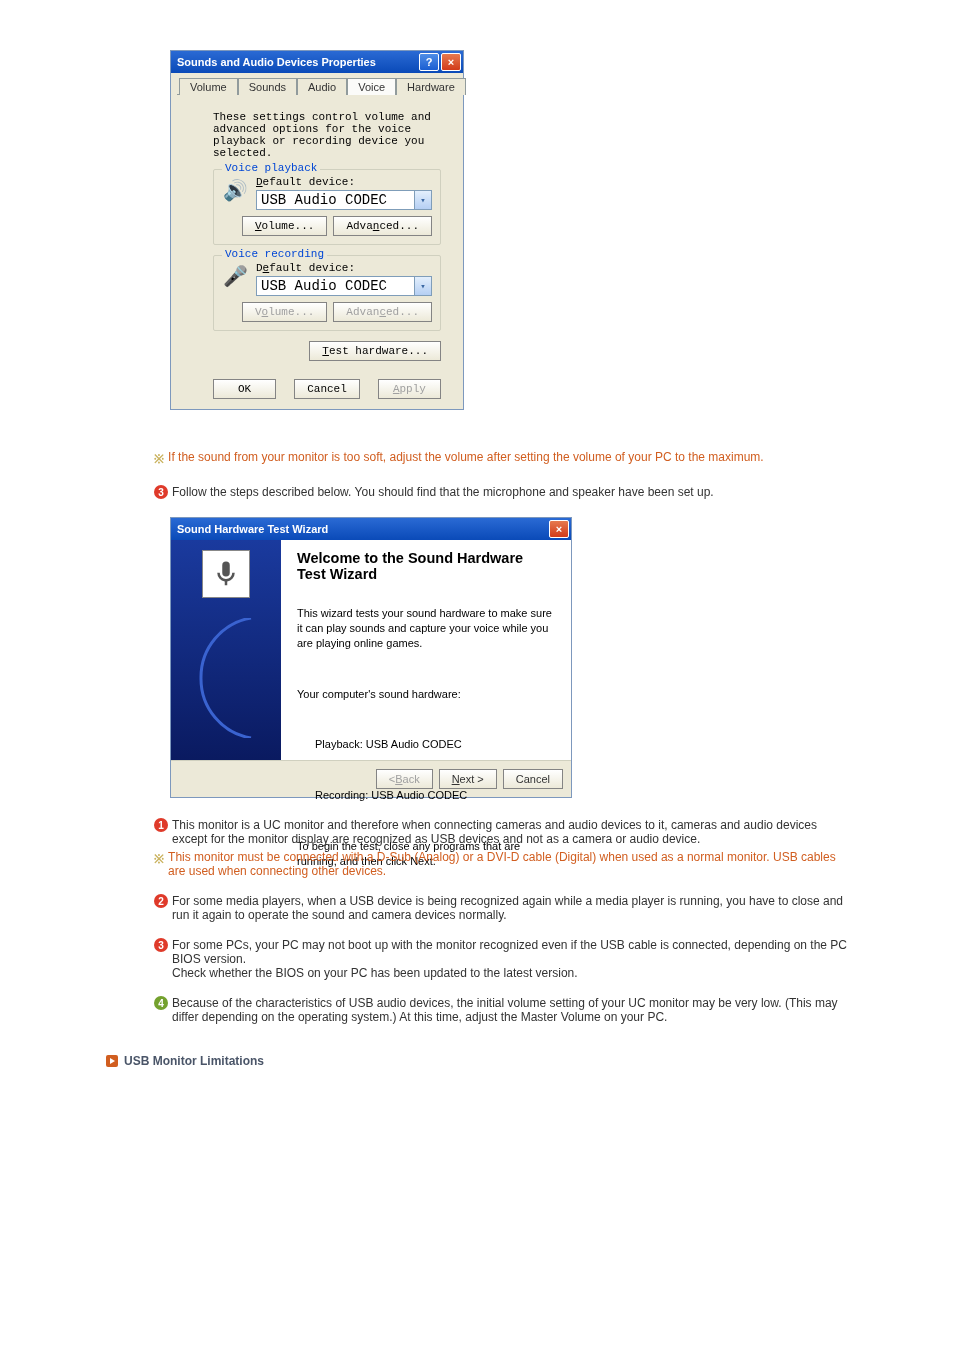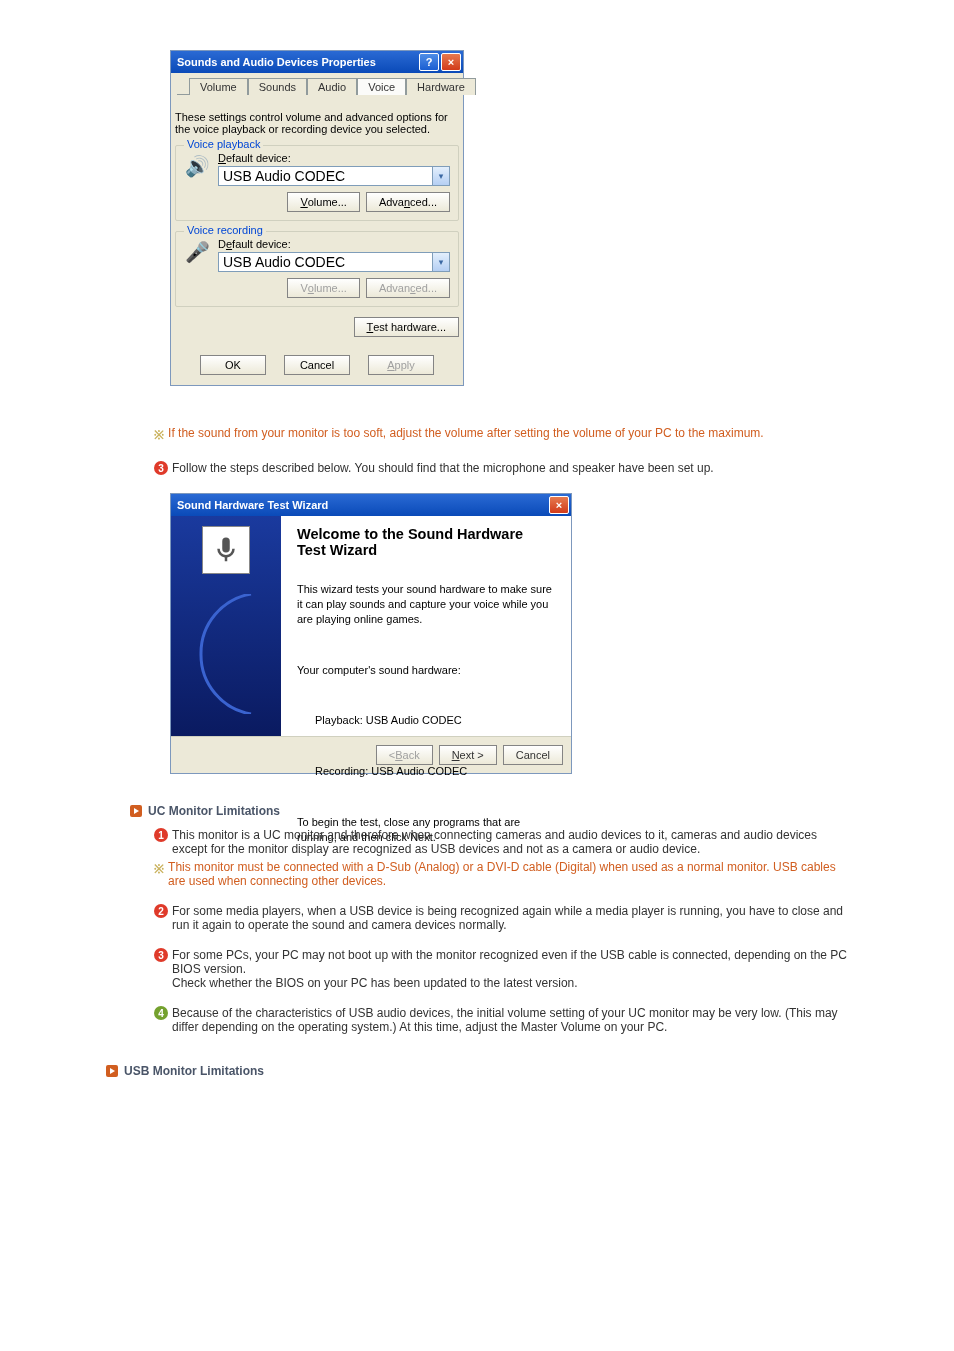--- a/index.html
+++ b/index.html
@@ -38,22 +38,22 @@
     height: 16px;
     border: 1px solid #fff;
     background: linear-gradient(#4f8de6,#1a5ed2);
     color:#fff;
     margin-left:2px;
     display:flex; align-items:center; justify-content:center;
     font-weight:bold; font-size:11px;
     border-radius:2px;
   }
   .tbtn.close { background: linear-gradient(#e67a4f,#d23b1a); }
-  .dlgbody { padding: 6px 4px 10px; font-family: Liberation Sans, sans-serif; font-size:11px; color:#000;}
-  .tabs { display:flex; padding: 4px 18px 0; }
+  .dlgbody { padding: 6px 22px 10px; font-family: Liberation Mono, monospace; font-size:11px; color:#000;margin-left:20px;}
+  .tabs { display:flex; padding: 4px 8px 0; }
   .tab {
     border:1px solid #919b9c;
     padding:2px 10px;
     font-size:11px;
     background:#ece9d8;
     border-bottom:none;
     position:relative;
     top:1px;
   }
   .tab.sel { background:#fbfbf9; z-index:2; }
@@ -229,29 +229,20 @@
         <div class="wizp">To begin the test, close any programs that are running, and then click Next.</div>
       </div>
     </div>
     <div class="wizbtns">
       <div class="winbtn dis">&lt; <span class="u">B</span>ack</div>
       <div class="winbtn"><span class="u">N</span>ext &gt;</div>
       <div class="winbtn">Cancel</div>
     </div>
   </div>
 
-  <div class="sechdr">
-    <span class="arrow">
-      <svg width="12" height="12">
-          <rect x="0" y="0" width="12" height="12" rx="2" fill="#d15e20"></rect>
-          <path d="M4 3 L9 6 L4 9 Z" fill="#fff"></path>
-        </svg>
-    </span>
-    <span>UC Monitor Limitations</span>
-  </div>
 
   <div class="section-indent">
     <div class="paraline">
       <span class="mark b1">1</span>
       <span class="body">This monitor is a UC monitor and therefore when connecting cameras and audio devices to it, cameras and audio devices except for the monitor display are recognized as USB devices and not as a camera or audio device.</span>
     </div>
     <div class="paraline orange">
       <span class="star">※</span>
       <span class="body">This monitor must be connected with a D-Sub (Analog) or a DVI-D cable (Digital) when used as a normal monitor. USB cables are used when connecting other devices.</span>
     </div>

